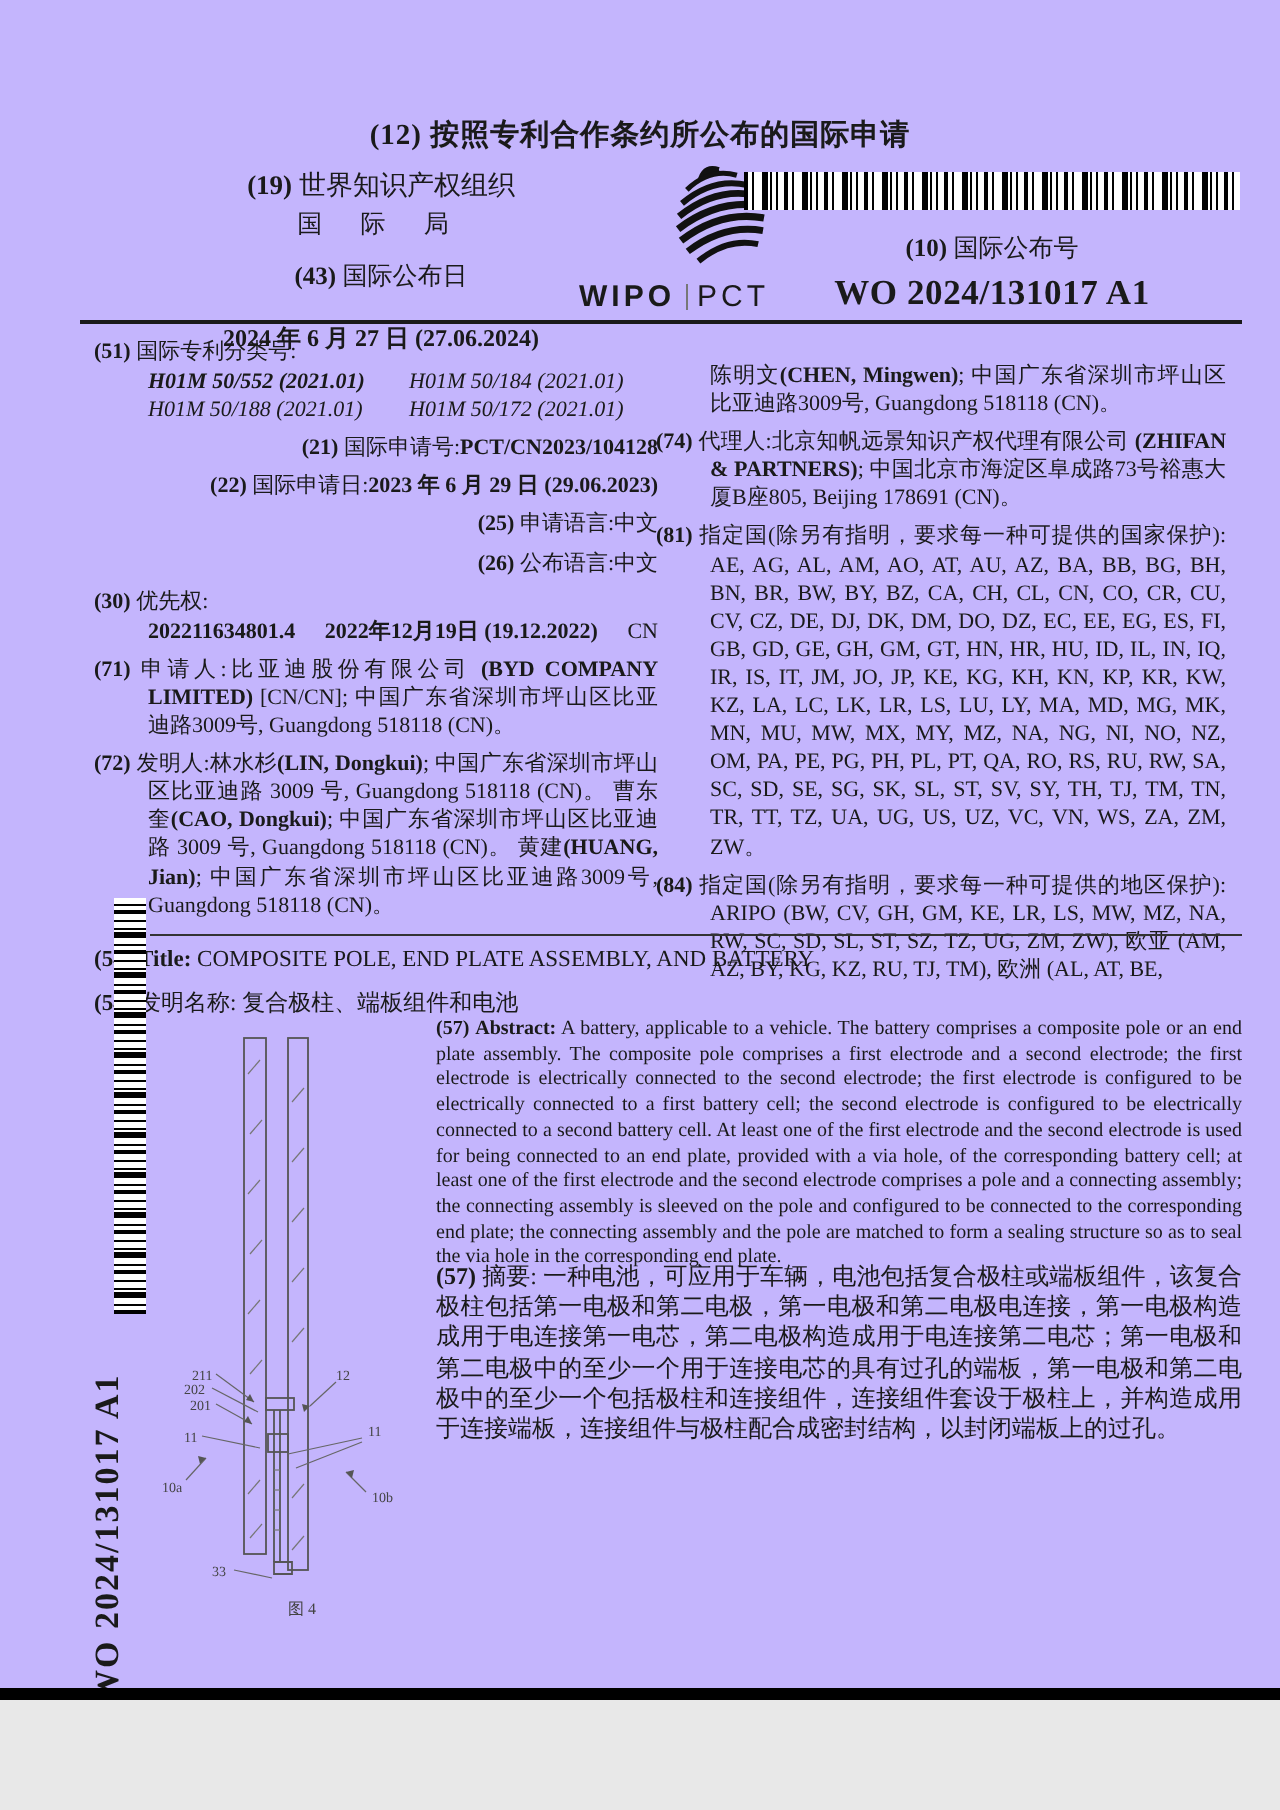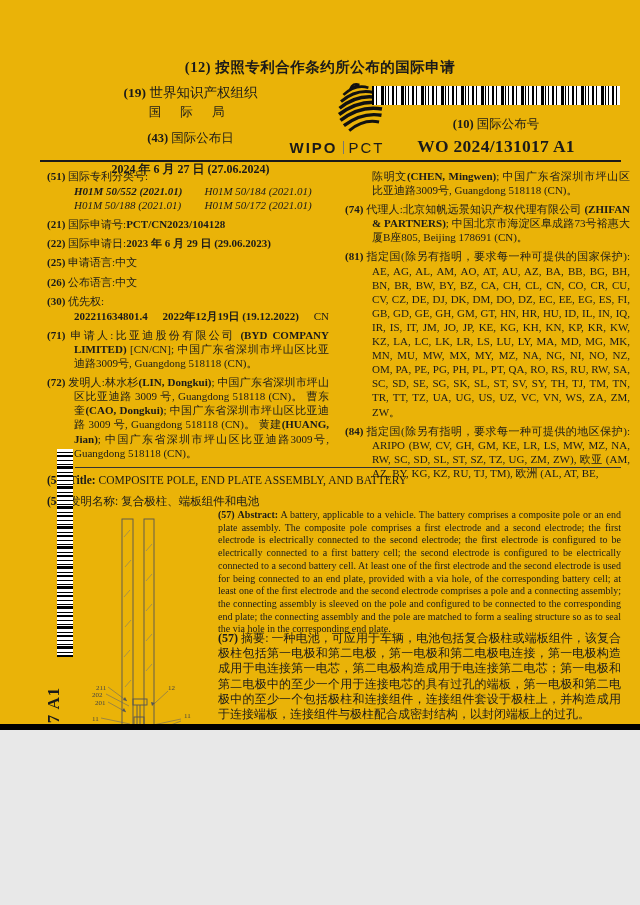--- a/index.html
+++ b/index.html
@@ -1,16 +1,16 @@
 <!DOCTYPE html>
 <html><head>
 <meta charset="utf-8">
 <style>
   html,body{margin:0;padding:0;background:#e8e8e8;}
-  .page{position:relative;width:640px;height:730px;background:#eab308;margin:0 auto;
+  .page{position:relative;width:640px;height:850px;background:#c4b5fd;margin:0 auto;
         font-family:"Liberation Serif", serif;color:#1a1a1a;overflow:hidden;}
   .b{font-weight:700;}
   .it{font-style:italic;}
   .bi{font-weight:700;font-style:italic;}
   
   .doc-type{position:absolute;top:58px;left:0;width:100%;text-align:center;
             font-weight:700;font-size:14.5px;letter-spacing:.5px;}
   .hdr-left{position:absolute;left:88px;top:84px;width:205px;text-align:center;}
   .hdr-org{font-size:13.5px;}
   .hdr-bureau{font-size:12.5px;letter-spacing:8px;margin-top:2px;}
@@ -23,23 +23,23 @@
   .logo-div{display:inline-block;width:1px;height:13px;background:#777;}
   .hdr-right{position:absolute;left:372px;top:86px;width:248px;text-align:center;}
   .barcode-top{height:19px;width:248px;
     background:repeating-linear-gradient(90deg,#000 0 2px,#fff 2px 4px,#000 4px 5px,#fff 5px 9px,#000 9px 12px,#fff 12px 13px,#000 13px 14px,#fff 14px 16px,#000 16px 17px,#fff 17px 20px);}
   .pub-no-label{font-size:12.5px;margin-top:11px;}
   .pub-no{font-size:17.5px;font-weight:700;margin-top:3px;letter-spacing:.3px;}
   .rule-main{position:absolute;left:40px;top:160px;width:581px;height:2px;background:#1a1a1a;}
   
   .col{position:absolute;top:169px;font-size:11px;line-height:14.1px;text-align:justify;}
   .col-left{left:47px;width:282px;}
-  .col-right{left:345px;width:285px;}
+  .col-right{left:328px;width:285px;margin-top:12px;}
   .field{margin-bottom:5px;padding-left:27px;text-indent:-27px;}
-  .field-flex{margin-bottom:5px;display:flex;justify-content:flex-start;}
+  .field-flex{margin-bottom:5px;display:flex;justify-content:flex-end;}
   .field-flex .lbl{white-space:nowrap;}
   .ipc-grid{padding-left:27px;text-indent:0;display:grid;grid-template-columns:1fr 1fr;column-gap:6px;}
   .prio-line{display:flex;justify-content:space-between;padding-left:27px;margin-bottom:5px;}
   
   .rule-title{position:absolute;left:75px;top:467px;width:546px;height:1px;background:#333;}
   .title-en{position:absolute;left:47px;top:474px;width:574px;font-size:11.5px;}
   .title-zh{position:absolute;left:47px;top:494px;width:574px;font-size:11.5px;}
   
   .abs-en{position:absolute;left:218px;top:509px;width:403px;font-size:10px;
           line-height:12.7px;text-align:justify;}

